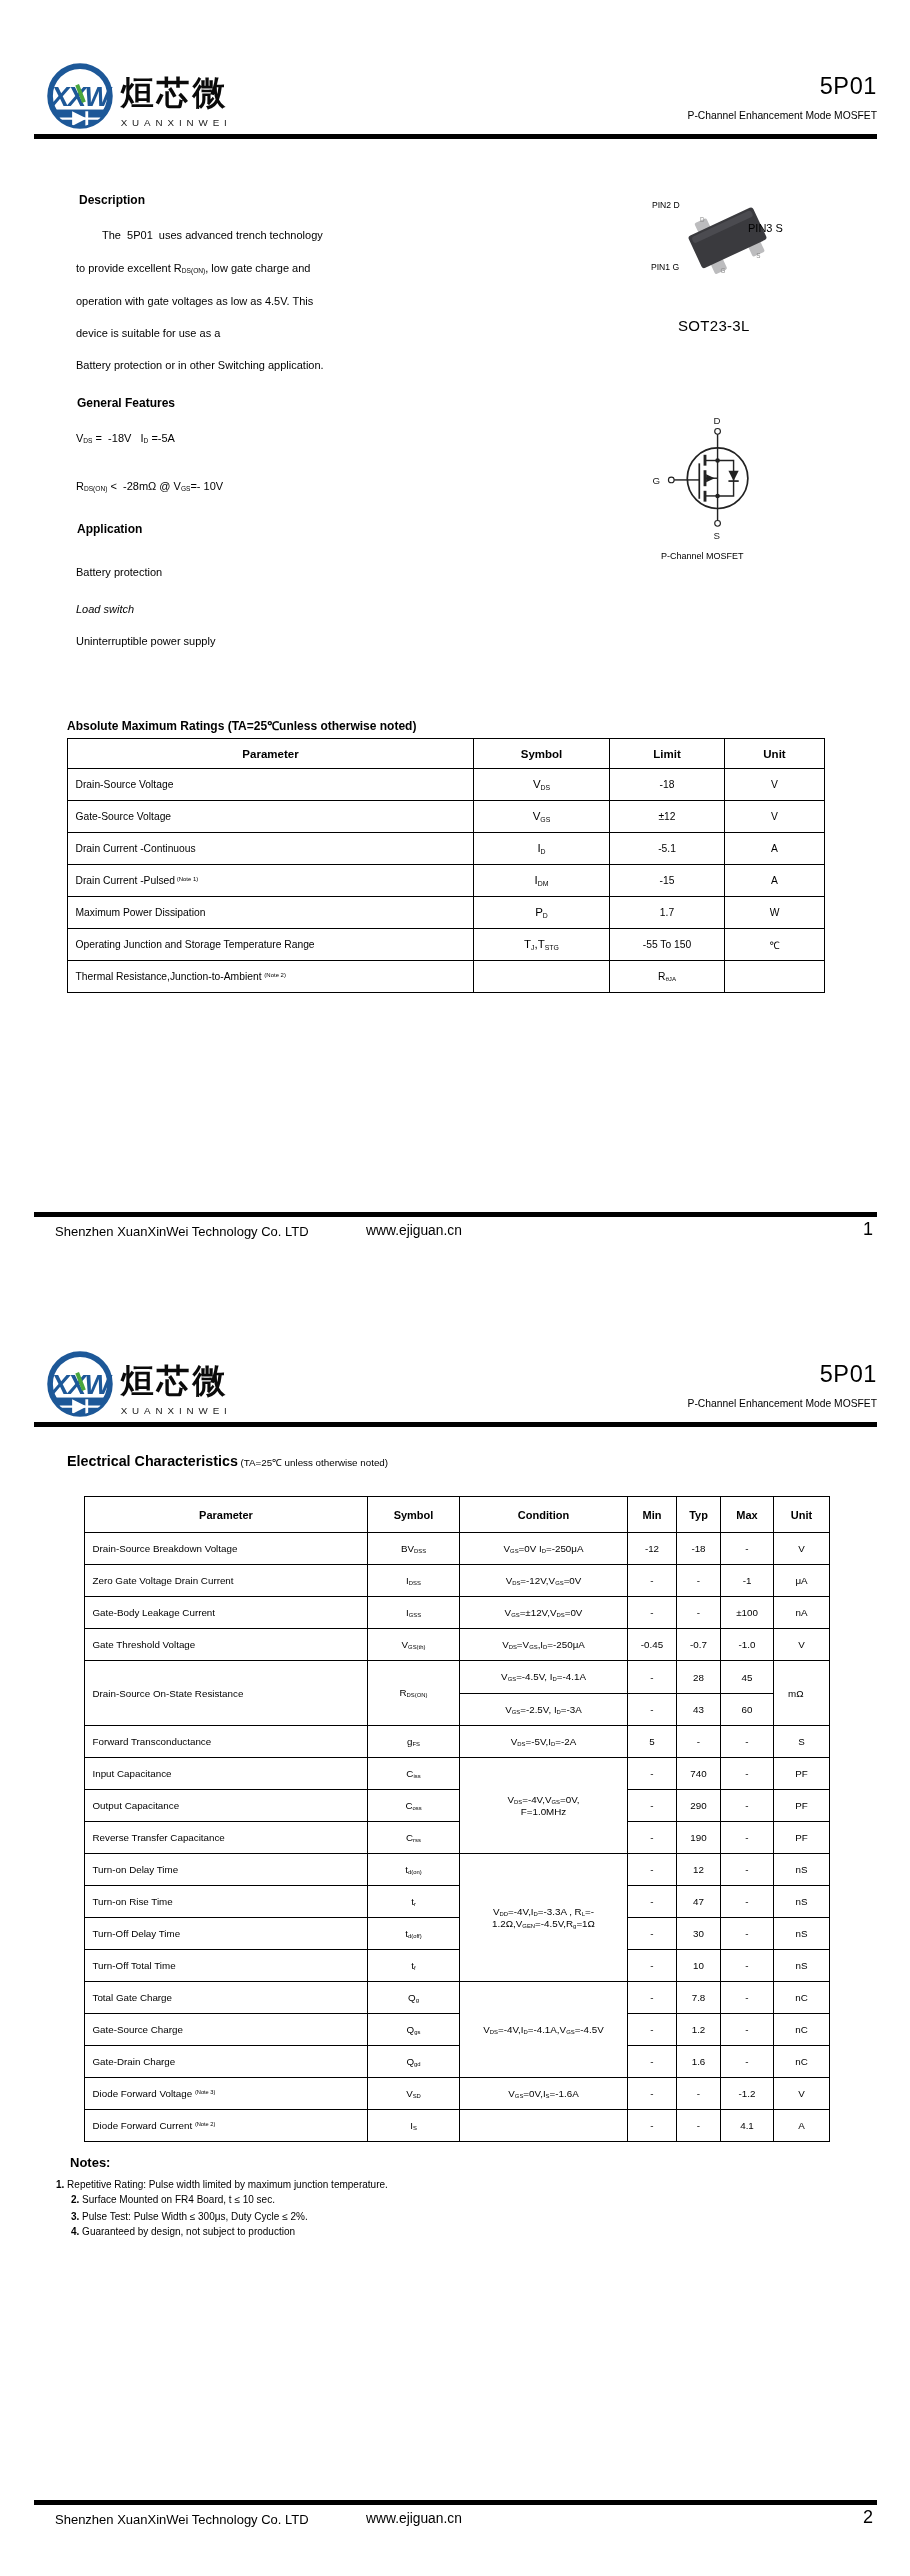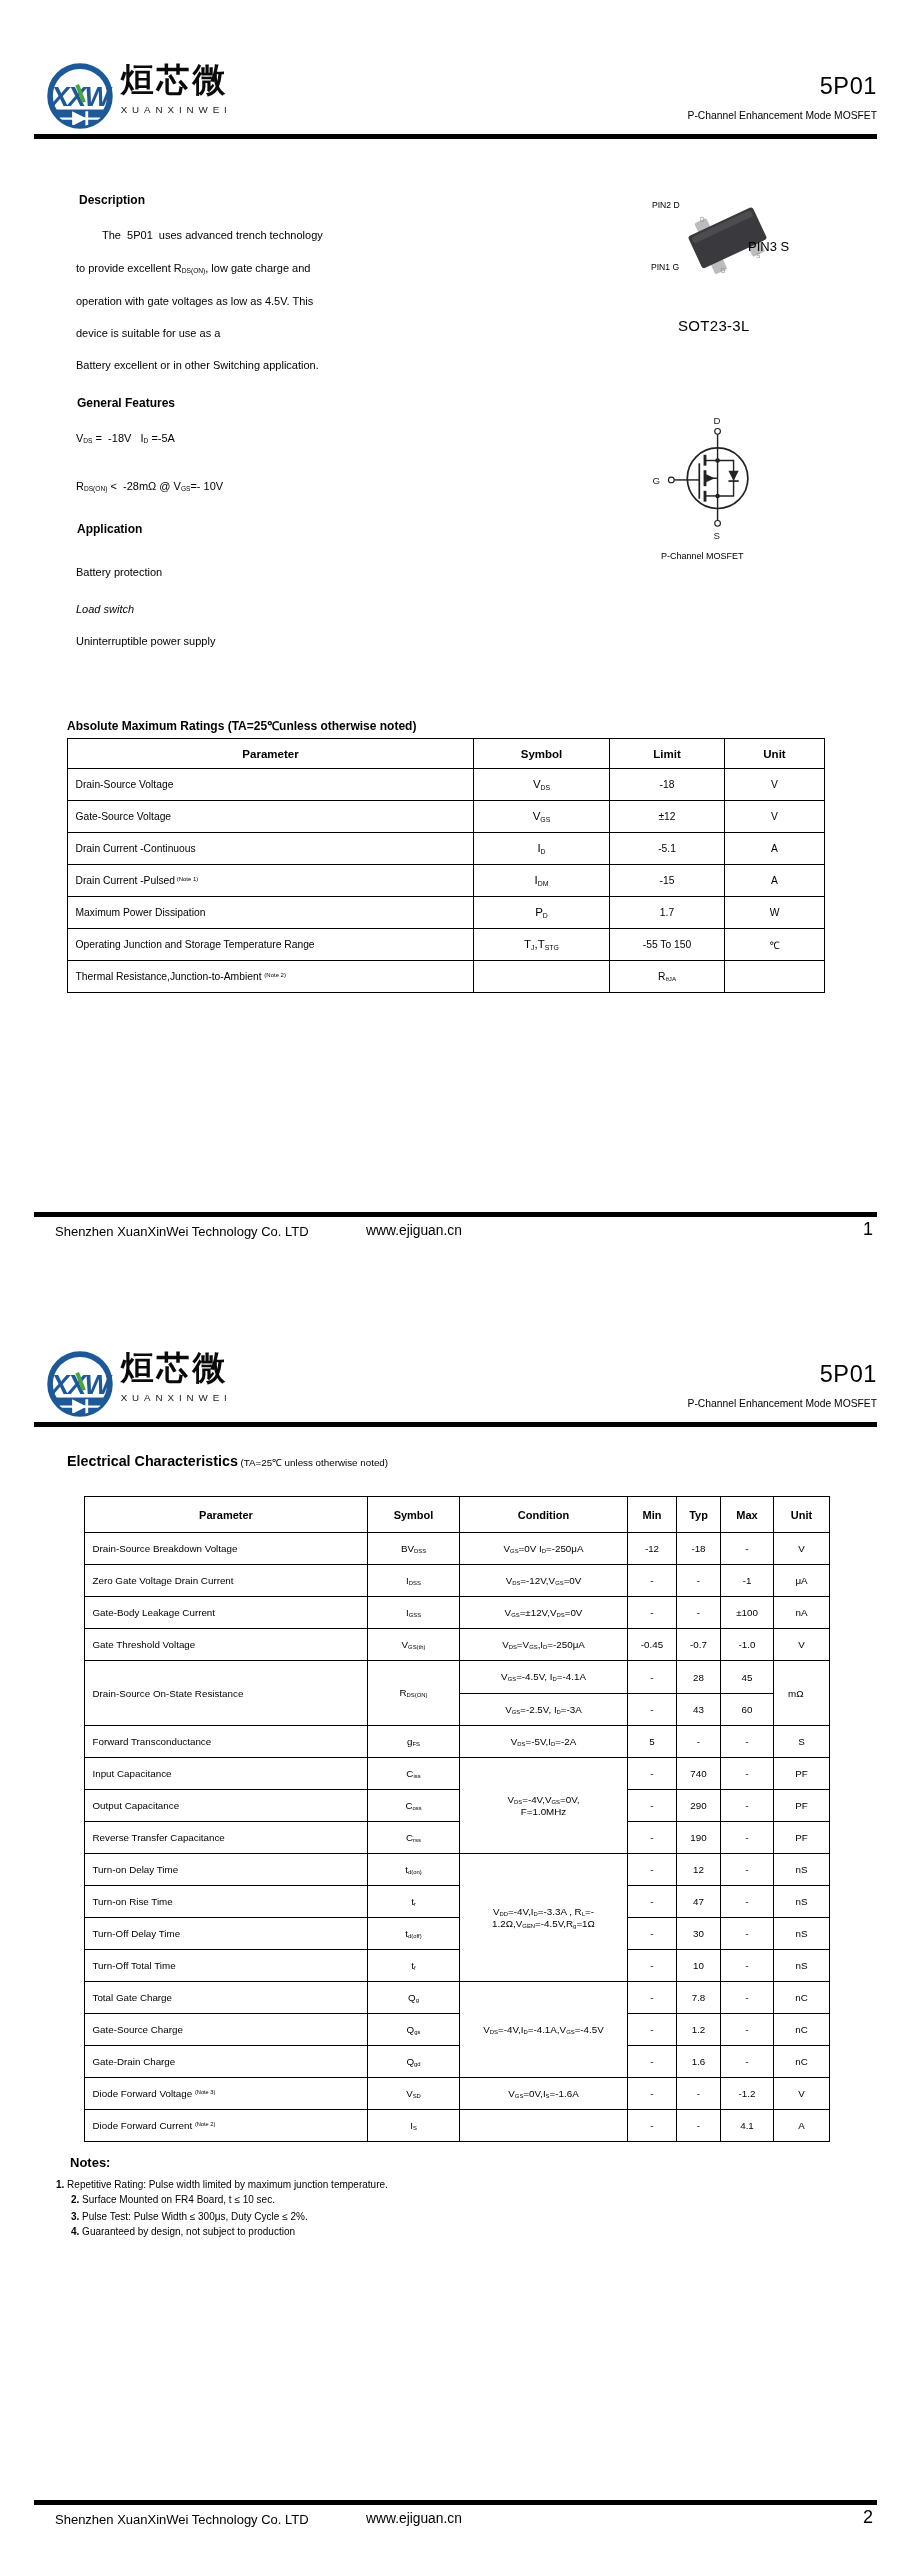--- a/index.html
+++ b/index.html
@@ -3,21 +3,21 @@
 <meta charset="utf-8">
 <style>
   html,body{margin:0;padding:0;background:#fff;}
   body{font-family:"Liberation Sans", sans-serif; color:#000; width:910px;}
   .page{position:relative;width:910px;height:1288px;background:#fff;overflow:hidden;}
   .abs{position:absolute;}
   .sb{font-size:60%;vertical-align:-0.22em;}
   .sp{font-size:58%;vertical-align:0.55em;}
   
   .logo-wrap{position:absolute;left:45px;top:61px;display:flex;align-items:flex-start;}
-  .logo-text{margin-left:5.7px;}
+  .logo-text{margin-left:5.7px;margin-top:13px;}
   .logo-cn{font-size:33px;font-weight:700;letter-spacing:2.9px;line-height:38px;color:#0a0a0a;}
   .logo-en{font-size:9.8px;letter-spacing:4.9px;color:#1a1a1a;margin-top:4.6px;font-weight:500;}
   .hdr-part{position:absolute;right:33px;top:73px;font-size:23.5px;letter-spacing:0.6px;}
   .hdr-sub{position:absolute;right:33px;top:110px;font-size:10.3px;}
   .rule{position:absolute;left:34px;width:843px;height:4.6px;background:#000;}
   
   .h1{font-size:12px;font-weight:700;}
   .body-line{font-size:11px;white-space:pre;}
   .ech-title{font-size:14.3px;font-weight:700;}
   .ech-note{font-size:9.8px;font-weight:400;}
@@ -70,36 +70,36 @@
   </div>
   <div class="hdr-part">5P01</div>
   <div class="hdr-sub">P-Channel Enhancement Mode MOSFET</div>
   <div class="rule" style="top:134px;"></div>
 
   <div class="abs h1" style="left:79px;top:193px;">Description</div>
   <div class="abs body-line" style="left:102px;top:229px;"><span>The  5P01  uses advanced trench technology</span></div>
   <div class="abs body-line" style="left:76px;top:262px;"><span>to provide excellent R</span><span class="sb">DS(ON)</span><span>, low gate charge and</span></div>
   <div class="abs body-line" style="left:76px;top:295px;"><span>operation with gate voltages as low as 4.5V. This</span></div>
   <div class="abs body-line" style="left:76px;top:327px;"><span>device is suitable for use as a</span></div>
-  <div class="abs body-line" style="left:76px;top:359px;"><span>Battery excellent or in other Switching application.</span></div>
+  <div class="abs body-line" style="left:76px;top:359px;"><span>Battery protection or in other Switching application.</span></div>
 
   <div class="abs" style="left:652px;top:200px;font-size:8.6px;">PIN2 D</div>
   <svg class="abs" style="left:670px;top:202px;" width="115" height="75" viewBox="0 0 200 130">
     <g transform="rotate(-25 100 62)">
       <rect x="58" y="15" width="23" height="20" rx="3" fill="#bcbcbe"></rect>
       <rect x="54" y="91" width="23" height="20" rx="3" fill="#bcbcbe"></rect>
       <rect x="126" y="91" width="23" height="20" rx="3" fill="#bcbcbe"></rect>
       <rect x="38" y="31" width="124" height="62" rx="5" fill="#3a3a3e"></rect>
       <rect x="43" y="35" width="114" height="12" rx="5" fill="#4b4b50"></rect>
     </g>
     <text x="52" y="34" font-size="11" fill="#8a8a8a" font-family="Liberation Sans, sans-serif">D</text>
     <text x="88" y="124" font-size="11" fill="#8a8a8a" font-family="Liberation Sans, sans-serif">G</text>
     <text x="150" y="97" font-size="11" fill="#8a8a8a" font-family="Liberation Sans, sans-serif">S</text>
   </svg>
-  <div class="abs" style="left:748px;top:239px;font-size:13px;">PIN3 S</div>
+  <div class="abs" style="left:748px;top:222px;font-size:11px;">PIN3 S</div>
   <div class="abs" style="left:651px;top:262px;font-size:8.6px;">PIN1 G</div>
   <div class="abs caption" style="left:678px;top:317px;font-size:15px;">SOT23-3L</div>
 
   <div class="abs h1" style="left:77px;top:396px;">General Features</div>
   <div class="abs body-line" style="left:76px;top:432px;"><span>V</span><span class="sb">DS</span><span> =  -18V   I</span><span class="sb">D</span><span> =-5A</span></div>
   <div class="abs body-line" style="left:76px;top:480px;"><span>R</span><span class="sb">DS(ON)</span><span> &lt;  -28mΩ @ V</span><span class="sb">GS</span><span>=- 10V</span></div>
 
   <div class="abs h1" style="left:77px;top:522px;">Application</div>
   <div class="abs body-line" style="left:76px;top:566px;">Battery protection</div>
   <div class="abs body-line" style="left:76px;top:603px;font-style:italic;">Load switch</div>

